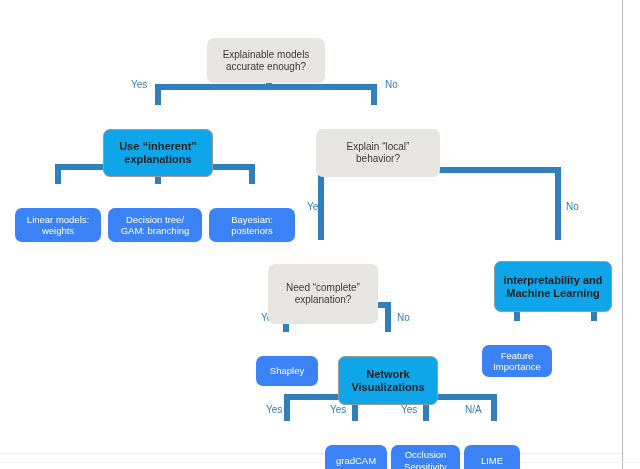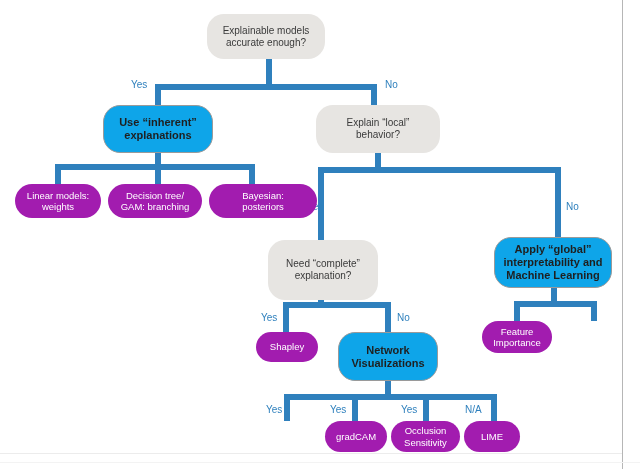--- a/index.html
+++ b/index.html
@@ -49,43 +49,44 @@
     background: #2f80bd;
   }
 
   .node {
     position: absolute;
     box-sizing: border-box;
     display: flex;
     align-items: center;
     justify-content: center;
     text-align: center;
-    border-radius: 17px;
+    border-radius: 7px;
     line-height: 1.18;
     padding: 2px 4px;
+    margin-top: 24px;
   }
   .node span { display: block; }
 
   
   .node.question {
     background: #e7e5e2;
     color: #3a3a3a;
     font-size: 10px;
   }
   
   .node.action {
     background: #0ea5e9;
     border: 1px solid #9a9a9a;
     color: #1f1f1f;
     font-size: 11px;
     font-weight: bold;
   }
   
   .node.terminal {
-    background: #a21caf;
+    background: #3b82f6;
     color: #ffffff;
     font-size: 9.5px;
   }
 
   .edge-label {
     position: absolute;
     color: #2f80bd;
     font-size: 10px;
     white-space: nowrap;
   }
@@ -174,37 +175,36 @@
     </div>
   </div>
 
   <div class="node terminal" style="left:108px; top:184px; width:94px; height:34px;">
     <div>
       <span>Decision tree/</span>
       <span>GAM: branching</span>
     </div>
   </div>
 
-  <div class="node terminal" style="left:209px; top:184px; width:108px; height:34px;">
+  <div class="node terminal" style="left:209px; top:184px; width:86px; height:34px;">
     <div>
       <span>Bayesian:</span>
       <span>posteriors</span>
     </div>
   </div>
 
   <div class="node question" style="left:268px; top:240px; width:110px; height:60px;">
     <div>
       <span>Need “complete”</span>
       <span>explanation?</span>
     </div>
   </div>
 
   <div class="node action" style="left:494px; top:237px; width:118px; height:51px;">
     <div>
-      <span>Apply “global”</span>
       <span>interpretability and</span>
       <span>Machine Learning</span>
     </div>
   </div>
 
   <div class="node terminal" style="left:256px; top:332px; width:62px; height:30px;">
     <div>
       <span>Shapley</span>
     </div>
   </div>

